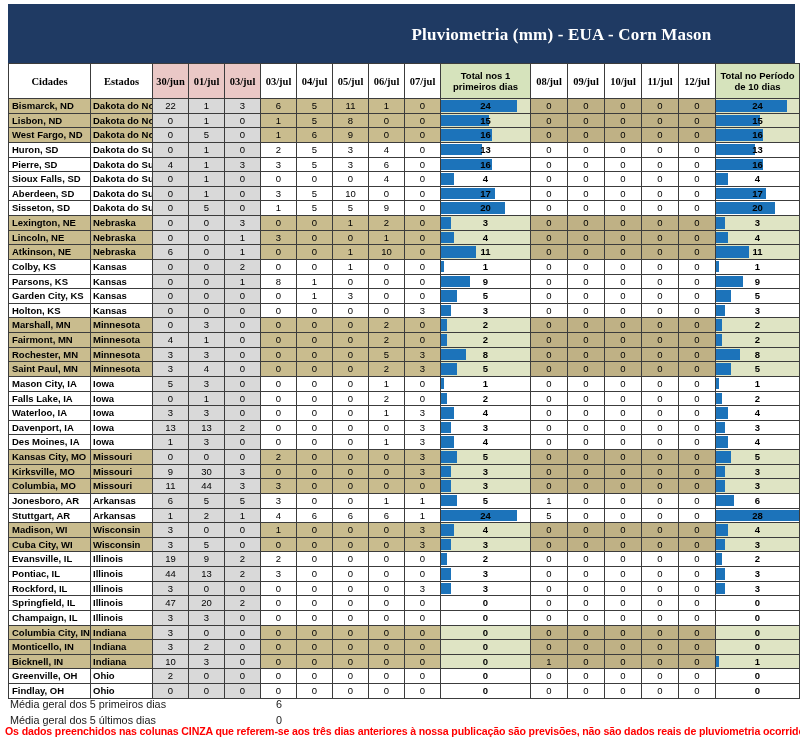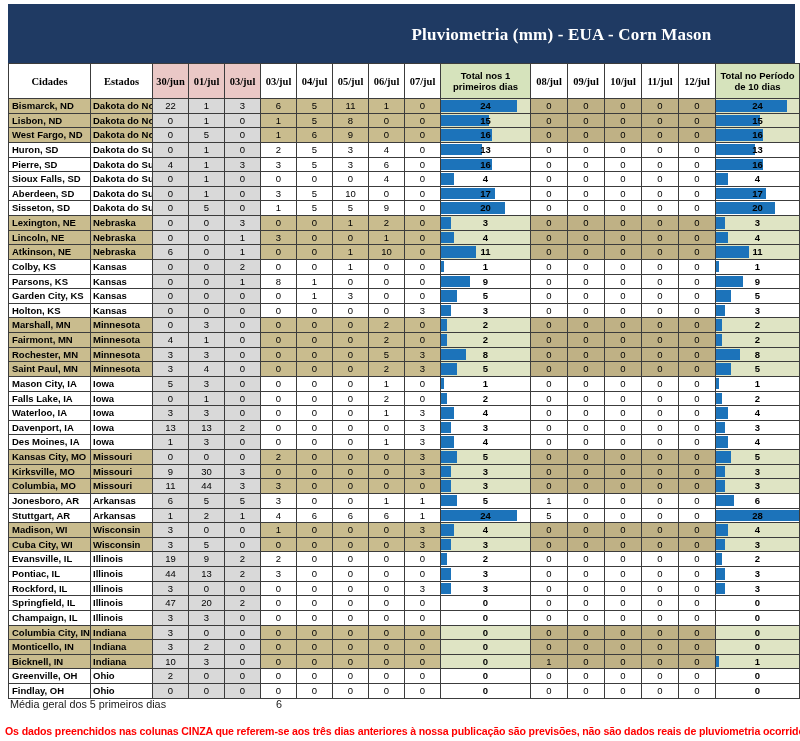--- a/index.html
+++ b/index.html
@@ -1035,16 +1035,20 @@
             <span class="tc"><span class="tv">0</span></span>
           </td>
         </tr>
       </tbody>
   </table>
 
   <div class="avgrow" id="avg1">
     <span class="lbl">Média geral dos 5 primeiros dias</span>
     <span class="val">6</span>
   </div>
+  <div class="avgrow" id="avg2">
+    <span class="lbl">Média geral dos 5 últimos dias</span>
+    <span class="val">0</span>
+  </div>
 
   <div class="note">Os dados preenchidos nas colunas CINZA que referem-se aos três dias anteriores à nossa publicação são previsões, não são dados reais de pluviometria ocorridos no período.</div>
 
 </div>
 
 </body></html>

